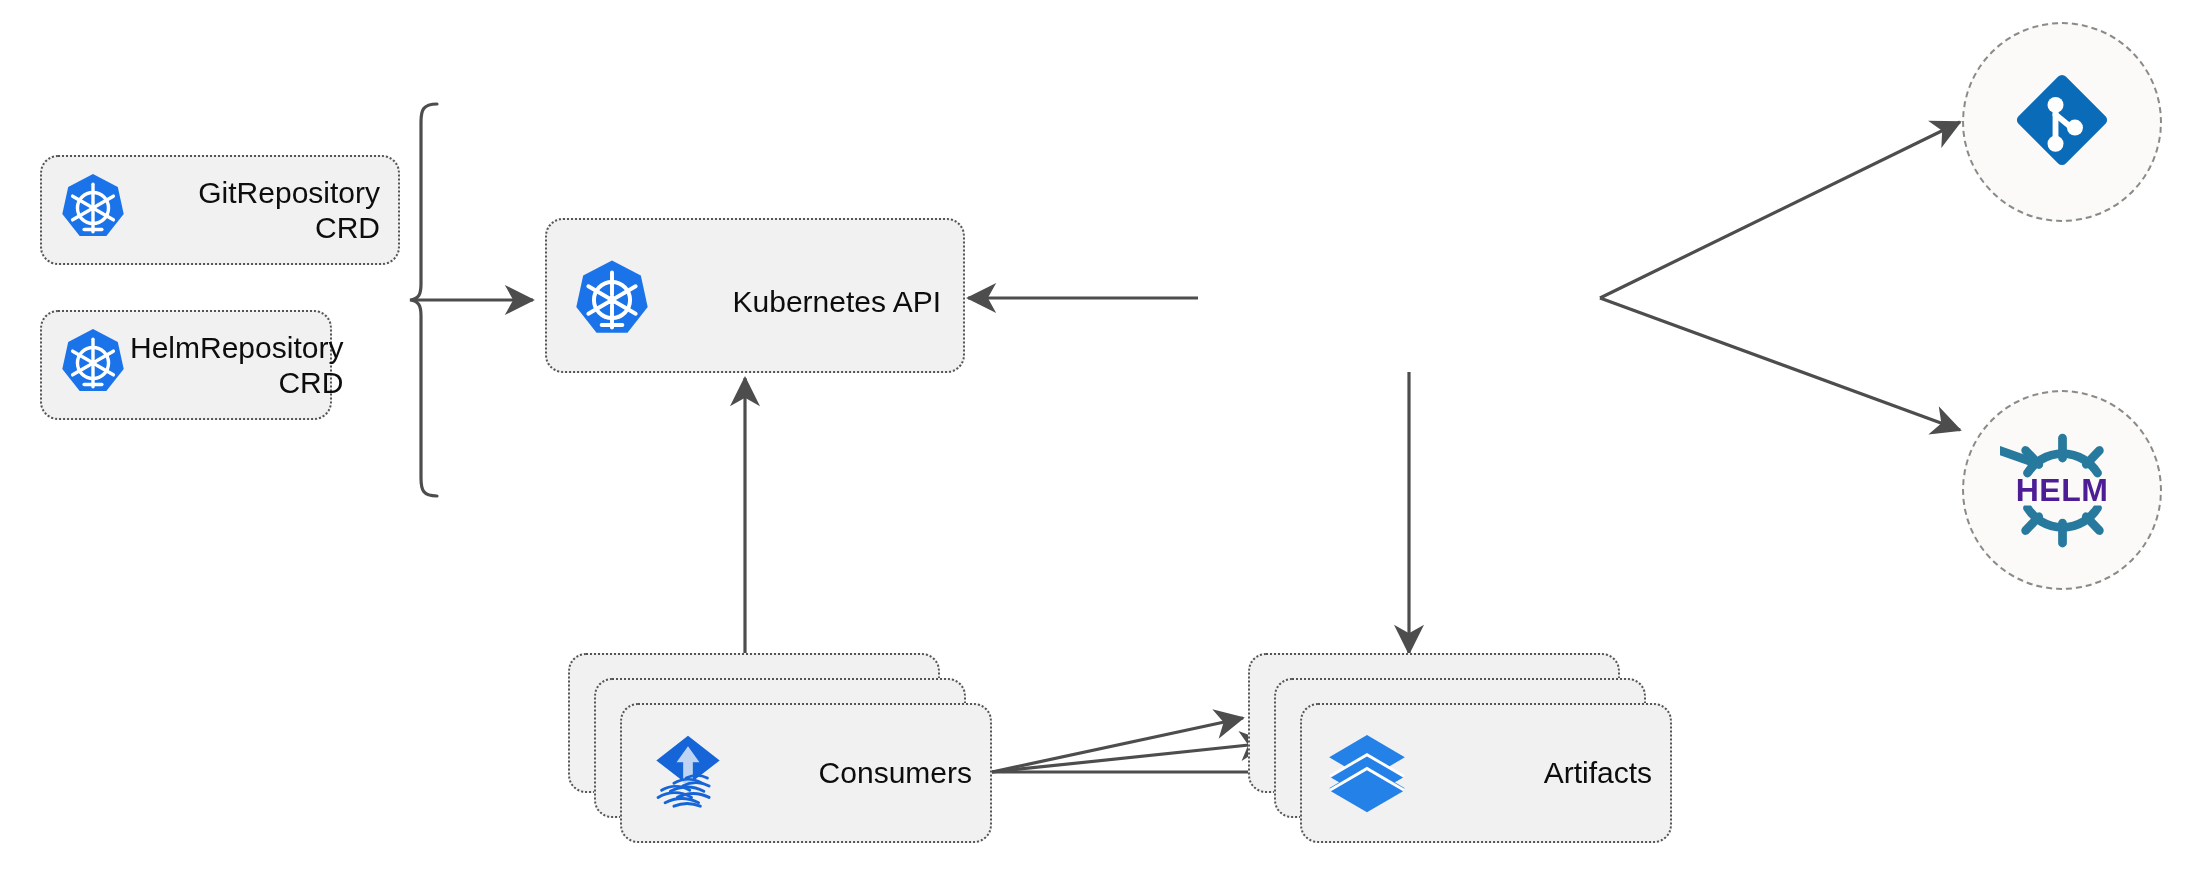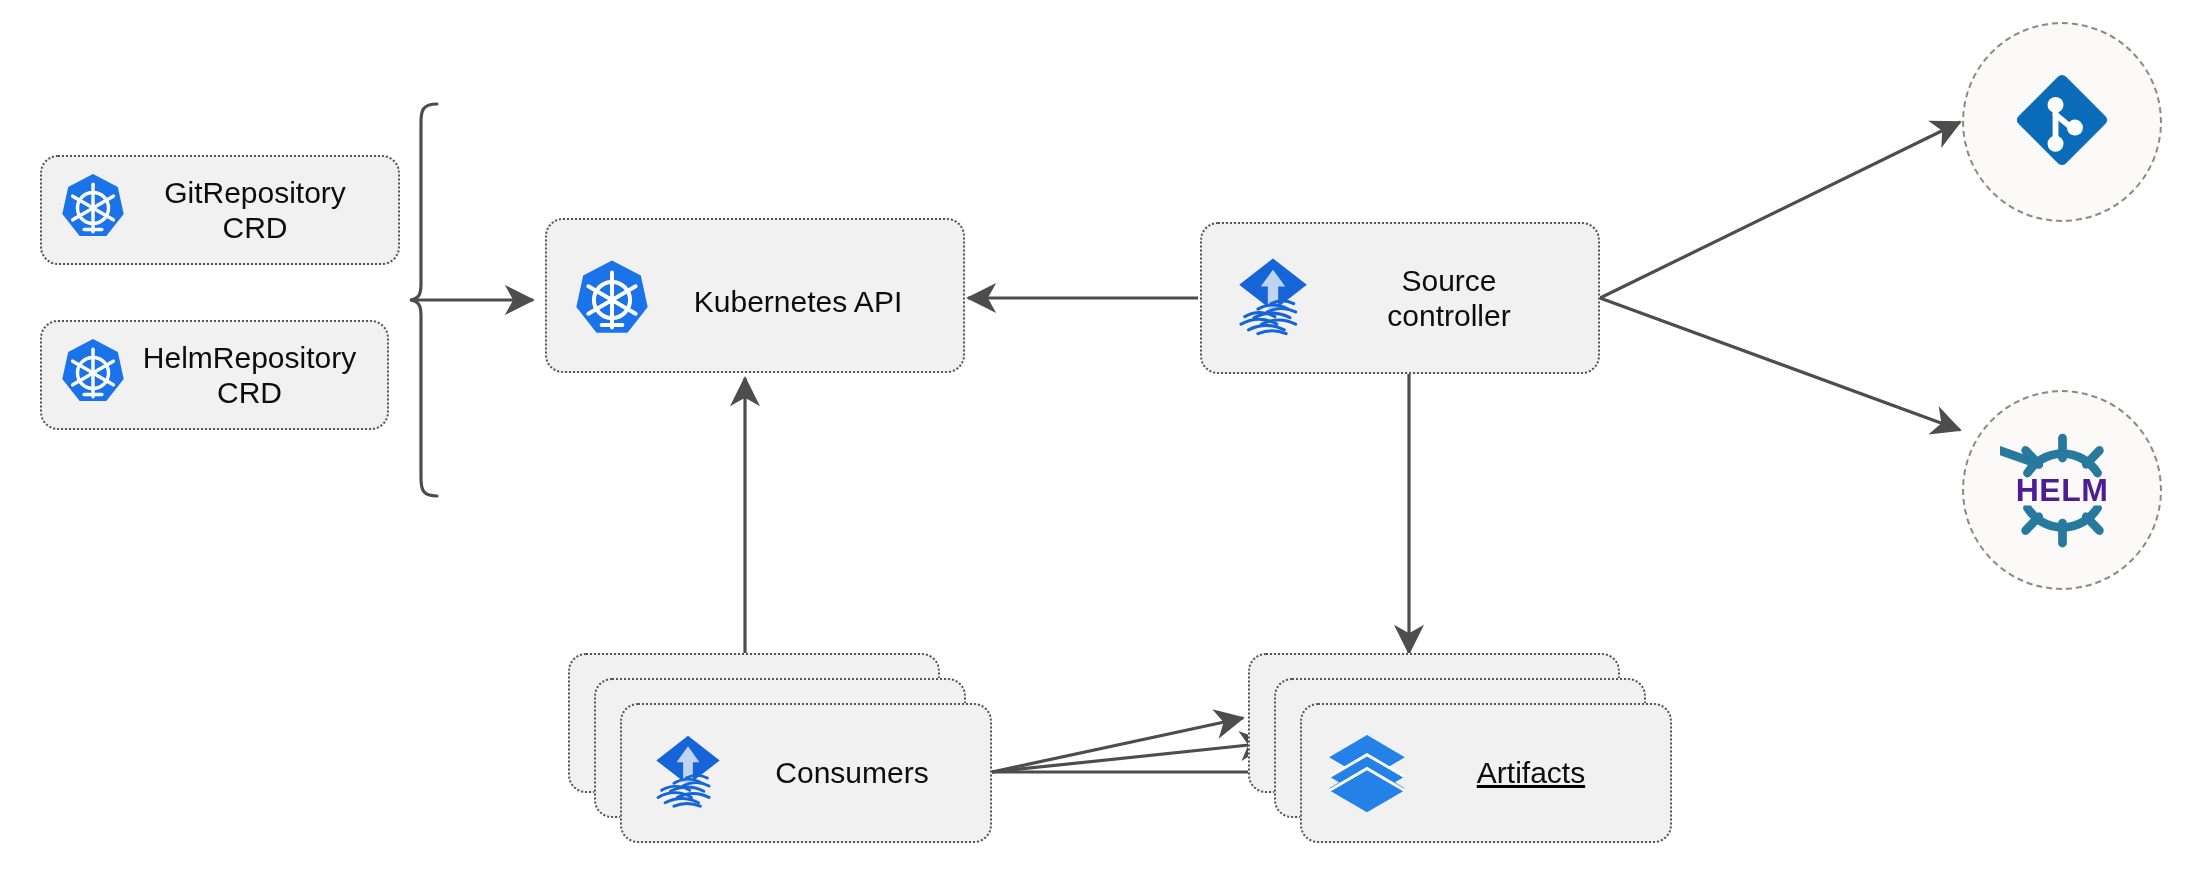--- a/index.html
+++ b/index.html
@@ -22,21 +22,21 @@
     border:2px dotted #545454;
     border-radius:18px;
     display:flex;
     align-items:center;
     justify-content:flex-start;
   }
   .node .lbl{
     color:#0d0d0d;
     font-size:30px;
     line-height:1.18;
-    text-align:center;
+    text-align:right;
     white-space:pre-line;
     flex:1 1 auto;
   }
   .node .ico{
     flex:0 0 auto;
     display:block;
   }
   
   .shell{
     position:absolute;
@@ -123,21 +123,21 @@
           <line x1="32" y1="39.5" x2="45" y2="47"></line>
           <line x1="38" y1="79" x2="62" y2="79"></line>
         </g>
         <circle cx="50" cy="50" r="5.2" fill="#ffffff"></circle>
       </svg>
     </span>
     <span class="lbl">GitRepository
 CRD</span>
   </div>
 
-  <div class="node" style="left:40px; top:320px; width:349px; height:110px; padding:0 18px 0 14px;">
+  <div class="node" style="left:40px; top:310px; width:292px; height:110px; padding:0 18px 0 14px;">
     <span class="ico">
       <svg width="74" height="74" viewBox="0 0 100 100">
         <polygon points="50,4 83.5,21.5 91.5,58 68,88 32,88 8.5,58 16.5,21.5" fill="#1a73e8"></polygon>
         <g fill="none" stroke="#ffffff" stroke-width="4.6" stroke-linecap="round">
           <circle cx="50" cy="50" r="21"></circle>
           <line x1="50" y1="18" x2="50" y2="29"></line>
           <line x1="77.5" y1="34" x2="68" y2="39.5"></line>
           <line x1="77.5" y1="66" x2="68" y2="60.5"></line>
           <line x1="50" y1="82" x2="50" y2="71"></line>
           <line x1="22.5" y1="66" x2="32" y2="60.5"></line>
@@ -176,72 +176,49 @@
           <line x1="32" y1="60.5" x2="45" y2="53"></line>
           <line x1="32" y1="39.5" x2="45" y2="47"></line>
           <line x1="38" y1="79" x2="62" y2="79"></line>
         </g>
         <circle cx="50" cy="50" r="5.2" fill="#ffffff"></circle>
       </svg>
     </span>
     <span class="lbl">Kubernetes API</span>
   </div>
 
-  <div class="node" style="left:1200px; top:222px; width:400px; height:152px; padding:0 20px 0 24px;">
-    <span class="ico">
-      <svg width="94" height="94" viewBox="0 0 100 100">
+
+  <div class="shell" style="left:568px; top:653px; width:372px; height:140px;"></div>
+  <div class="shell" style="left:594px; top:678px; width:372px; height:140px;"></div>
+  <div class="node" style="left:620px; top:703px; width:372px; height:140px; padding:0 18px 0 22px;">
+    <span class="ico">
+      <svg width="88" height="88" viewBox="0 0 100 100">
         <polygon points="50,10 86,38 50,66 14,38" fill="#1565d8"></polygon>
         <g fill="#bfd4f2">
           <polygon points="50,22 63,40 55.5,40 55.5,64 44.5,64 44.5,40 37,40"></polygon>
         </g>
         <g fill="none" stroke="#1565d8" stroke-width="3.3" stroke-linecap="round">
           <path d="M20,72 C30,66 42,66 52,72"></path>
           <path d="M34,64 C44,58 56,58 66,64"></path>
           <path d="M48,58 C56,54 64,54 72,58"></path>
           <path d="M16,80 C28,73 42,73 54,80"></path>
           <path d="M30,73 C42,67 56,67 68,73"></path>
           <path d="M44,67 C54,62 64,62 74,67"></path>
           <path d="M24,86 C36,80 50,80 62,86"></path>
           <path d="M38,80 C50,74 62,74 74,80"></path>
           <path d="M34,90 C44,86 54,86 64,90"></path>
         </g>
       </svg>
     </span>
-    <span class="lbl">Source
-controller</span>
-  </div>
-
-  <div class="shell" style="left:568px; top:653px; width:372px; height:140px;"></div>
-  <div class="shell" style="left:594px; top:678px; width:372px; height:140px;"></div>
-  <div class="node" style="left:620px; top:703px; width:372px; height:140px; padding:0 18px 0 22px;">
-    <span class="ico">
-      <svg width="88" height="88" viewBox="0 0 100 100">
-        <polygon points="50,10 86,38 50,66 14,38" fill="#1565d8"></polygon>
-        <g fill="#bfd4f2">
-          <polygon points="50,22 63,40 55.5,40 55.5,64 44.5,64 44.5,40 37,40"></polygon>
-        </g>
-        <g fill="none" stroke="#1565d8" stroke-width="3.3" stroke-linecap="round">
-          <path d="M20,72 C30,66 42,66 52,72"></path>
-          <path d="M34,64 C44,58 56,58 66,64"></path>
-          <path d="M48,58 C56,54 64,54 72,58"></path>
-          <path d="M16,80 C28,73 42,73 54,80"></path>
-          <path d="M30,73 C42,67 56,67 68,73"></path>
-          <path d="M44,67 C54,62 64,62 74,67"></path>
-          <path d="M24,86 C36,80 50,80 62,86"></path>
-          <path d="M38,80 C50,74 62,74 74,80"></path>
-          <path d="M34,90 C44,86 54,86 64,90"></path>
-        </g>
-      </svg>
-    </span>
     <span class="lbl">Consumers</span>
   </div>
 
   <div class="shell" style="left:1248px; top:653px; width:372px; height:140px;"></div>
   <div class="shell" style="left:1274px; top:678px; width:372px; height:140px;"></div>
-  <div class="node" style="left:1300px; top:703px; width:372px; height:140px; padding:0 18px 0 22px;text-decoration:underline;">
+  <div class="node" style="left:1300px; top:703px; width:372px; height:140px; padding:0 18px 0 22px;">
     <span class="ico">
       <svg width="86" height="86" viewBox="0 0 100 100">
         <polygon points="50,8 94,34 50,60 6,34" fill="#2481e8"></polygon>
         <polygon points="50,44 94,70 50,96 6,70" fill="#2481e8"></polygon>
         <polygon points="50,44 94,70 50,96 6,70" fill="#ffffff" transform="translate(0,-15)"></polygon>
         <polygon points="50,48 92,72.5 50,97 8,72.5" fill="#2481e8" transform="translate(0,-15)"></polygon>
         <polygon points="50,44 94,70 50,96 6,70" fill="#ffffff" transform="translate(0,1)"></polygon>
         <polygon points="50,48 92,72.5 50,97 8,72.5" fill="#2481e8" transform="translate(0,1)"></polygon>
       </svg>
     </span>

